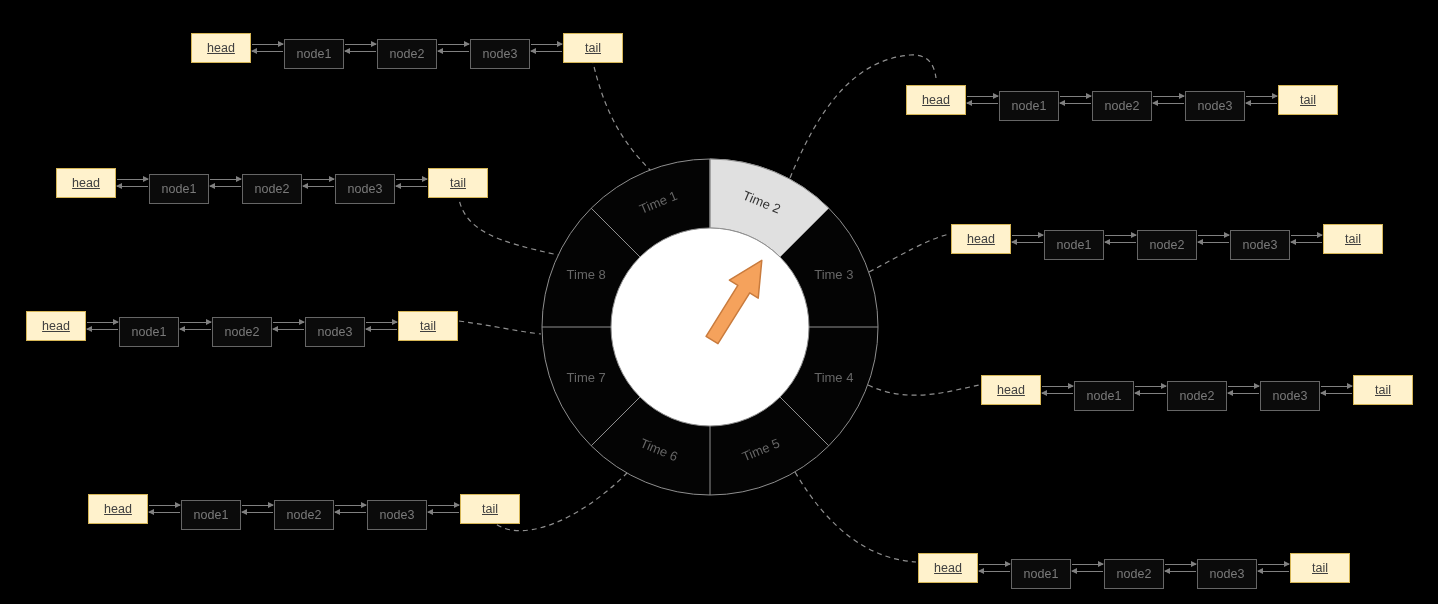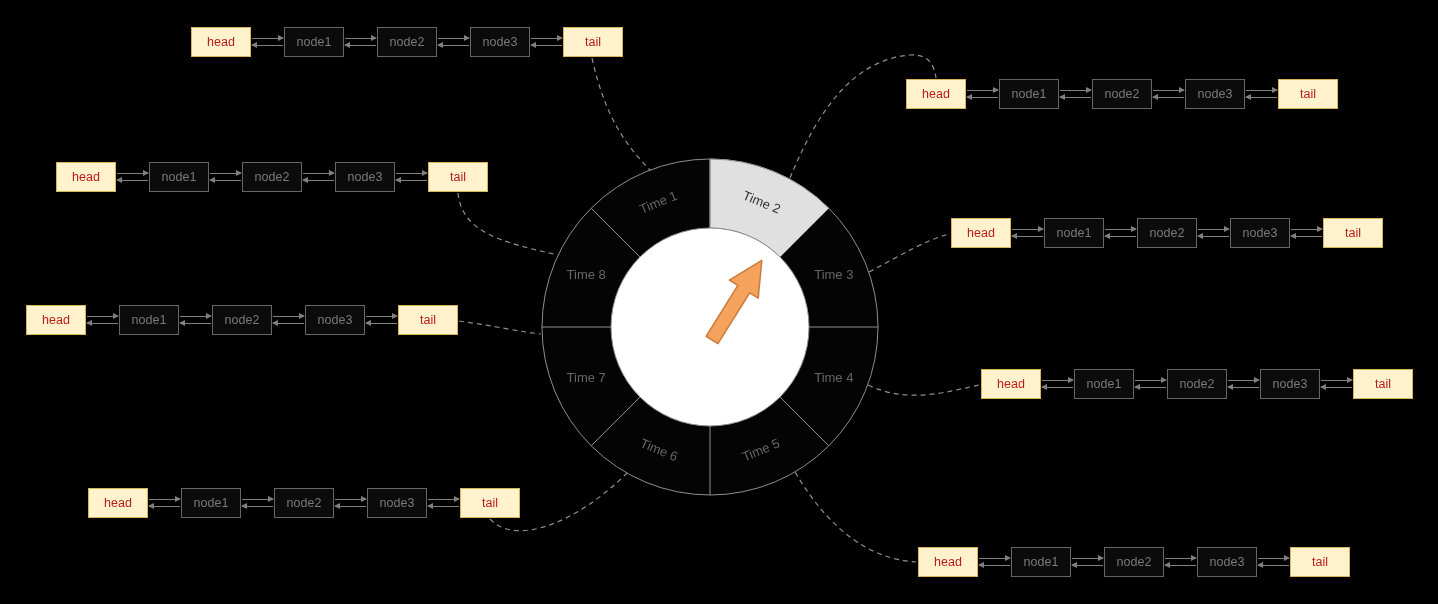--- a/index.html
+++ b/index.html
@@ -26,26 +26,28 @@
   
   .list { position: absolute; display: flex; align-items: center; }
   .box {
     width: 58px; height: 28px; border: 1px solid;
     display: flex; align-items: center; justify-content: center;
     font-size: 12.5px; box-sizing: content-box; flex: none;
   }
   .box.ht {
     background: var(--head-tail-fill, #fff2cc);
     border-color: var(--head-tail-stroke, #d6b656);
-    color: #b91c1c;
+    color: #404040;
+    text-decoration: underline;
   }
   .box.node {
     background: var(--node-fill, #0b0b0b);
     border-color: var(--node-stroke, #666);
     color: var(--node-text, #7a7a7a);
+    margin-top: 12px;
   }
   .link { position: relative; width: 33px; height: 30px; flex: none; }
   .link i { position: absolute; left: 1px; right: 1px; height: 1px; background: var(--line, #808080); display: block; }
   .link i.fwd { top: 11px; }
   .link i.bwd { top: 18px; }
   .link i.fwd::after {
     content: ""; position: absolute; right: -1px; top: -3px; width: 0; height: 0;
     border-left: 6px solid var(--line, #808080);
     border-top: 3.5px solid transparent; border-bottom: 3.5px solid transparent;
   }

